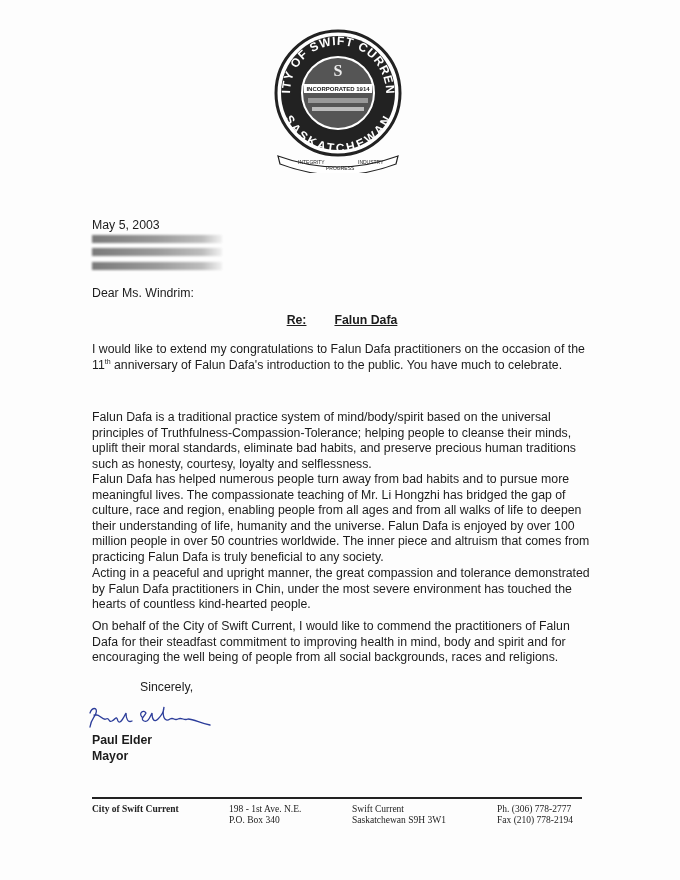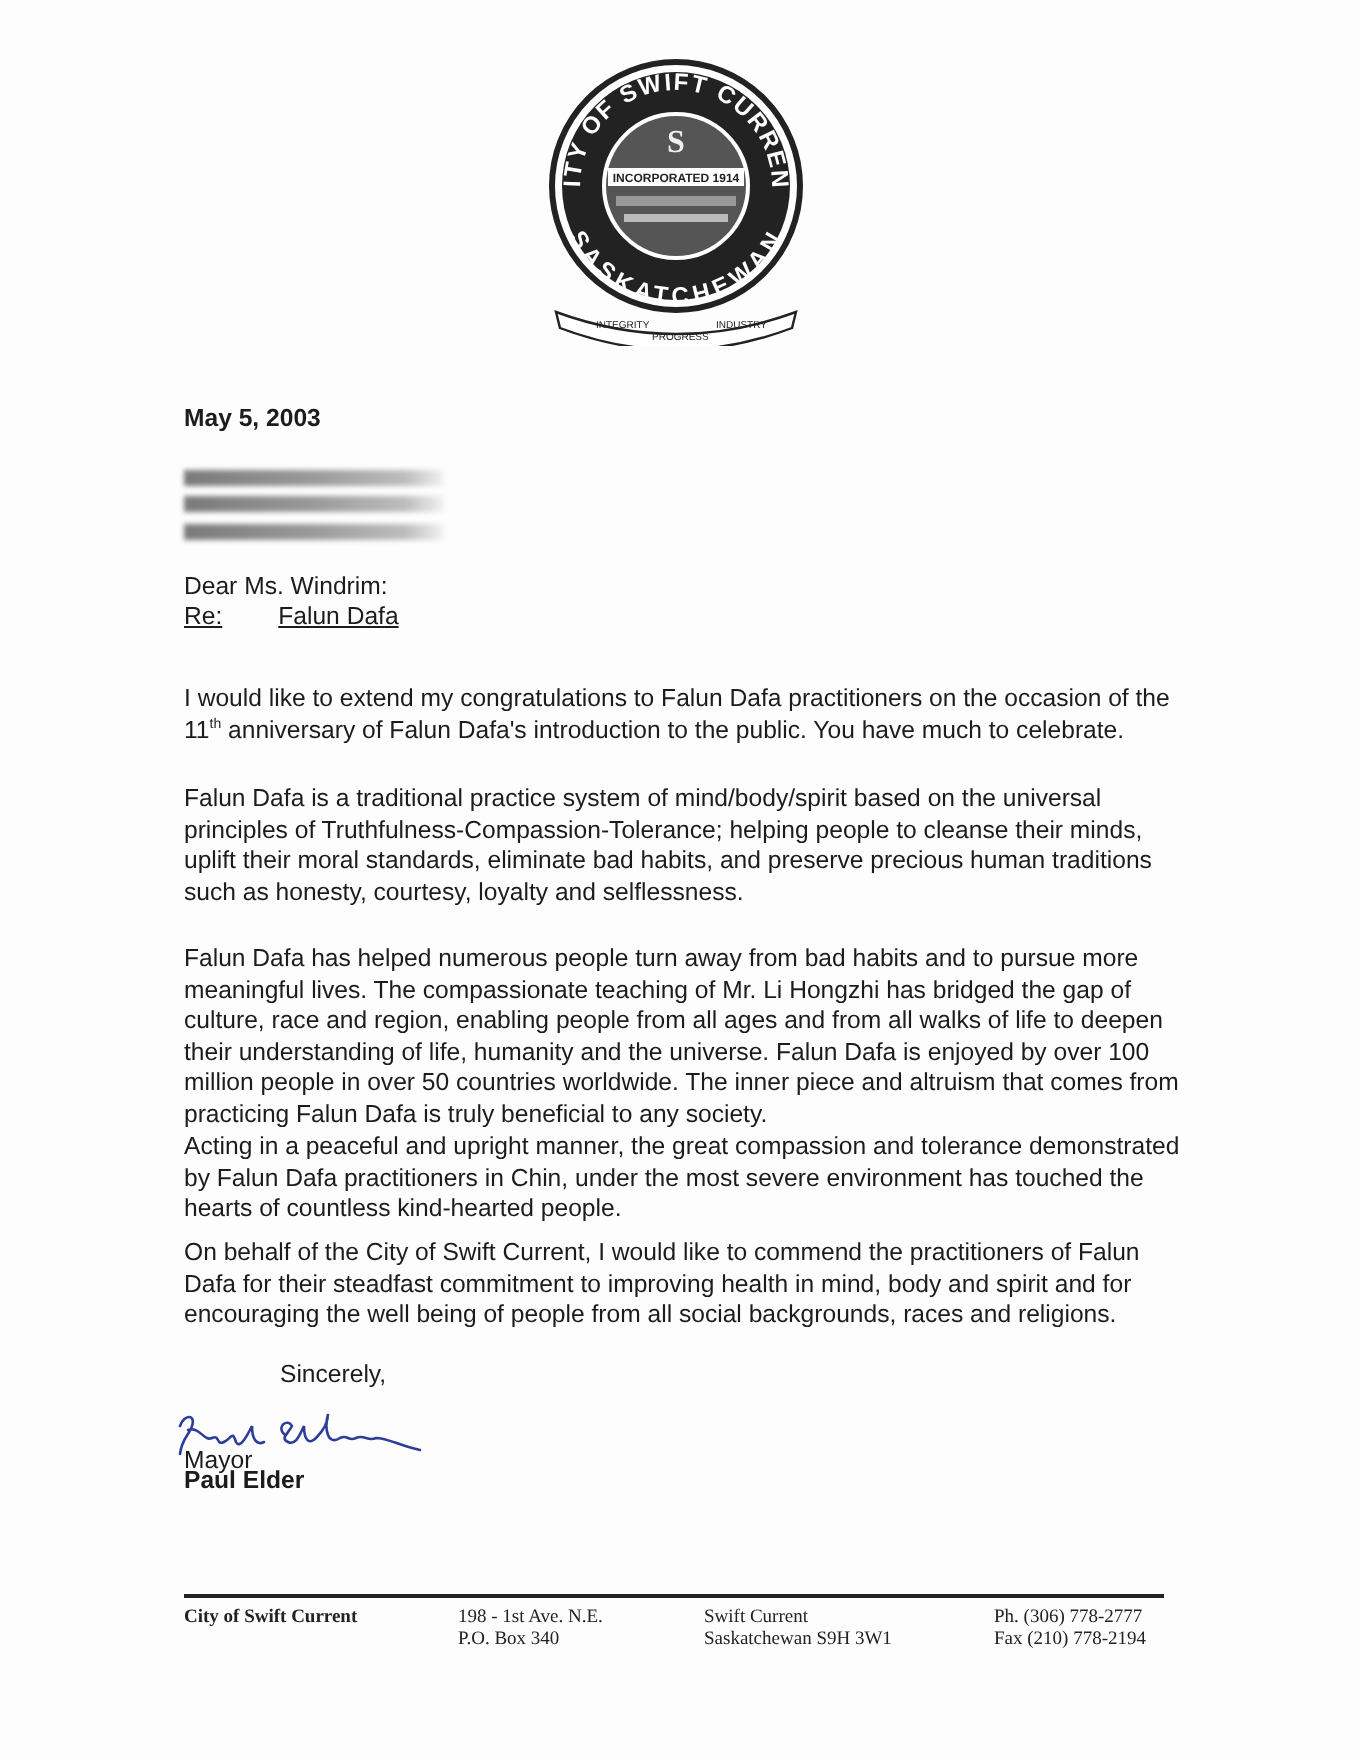--- a/index.html
+++ b/index.html
@@ -3,36 +3,36 @@
 <meta charset="utf-8">
 <style>
   html, body { margin: 0; padding: 0; }
   body {
     width: 680px; height: 880px; background: #ffffff; position: relative; overflow: hidden;
     font-family: "Liberation Sans", sans-serif; color: #1c1c1c;
   }
   .page { position: absolute; left: 0; top: 0; width: 680px; height: 880px; background: #fdfdfd; }
   .seal { position: absolute; left: 268px; top: 28px; width: 140px; height: 145px; }
   .body-text { position: absolute; left: 92px; width: 500px; font-size: 12.3px; line-height: 15.6px; }
-  .date { top: 202px; font-weight: bold; }
+  .date { top: 218px; }
   .redact { position: absolute; left: 92px; width: 130px; height: 8px;
     background: linear-gradient(90deg, #7a7a7a 0%, #9a9a9a 50%, #bdbdbd 85%, #f2f2f2 100%);
     filter: blur(1.2px); }
   .salutation { top: 286px; }
-  .re { top: 301px; font-weight: normal; text-decoration: underline; }
+  .re { top: 313px; font-weight: bold; text-decoration: underline; text-align: center; }
   .re span.gap { display: inline-block; width: 28px; }
   .p1 { top: 342px; }
-  .p2 { top: 392px; }
+  .p2 { top: 410px; }
   .p3 { top: 472px; }
   .p4 { top: 566px; }
   .p5 { top: 619px; }
   .closing { top: 680px; margin-left: 48px; }
   .sig { position: absolute; left: 86px; top: 703px; width: 140px; height: 30px; }
   .name { top: 733px; font-weight: bold; }
-  .title { top: 723px; }
+  .title { top: 749px; font-weight: bold; }
   .footer-rule { position: absolute; left: 92px; top: 797px; width: 490px; height: 2px; background: #222; }
   .footer { position: absolute; top: 804px; font-family: "Liberation Serif", serif; font-size: 9.5px; line-height: 11px; color: #222; }
   .f1 { left: 92px; font-weight: bold; }
   .f2 { left: 229px; }
   .f3 { left: 352px; }
   .f4 { left: 497px; }
   sup { font-size: 7px; line-height: 0; }
 </style>
 </head>
 <body>

